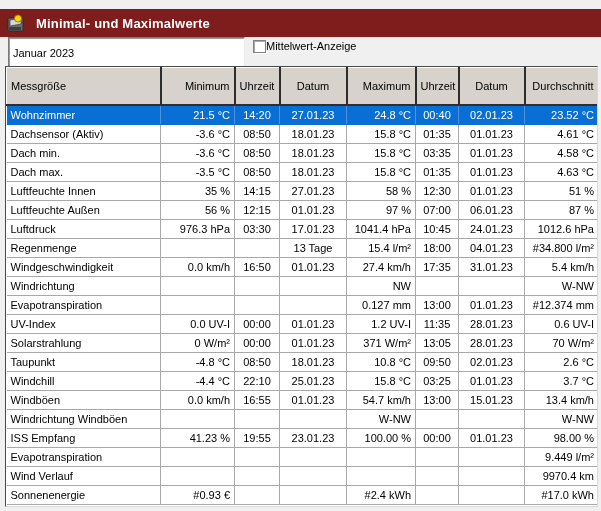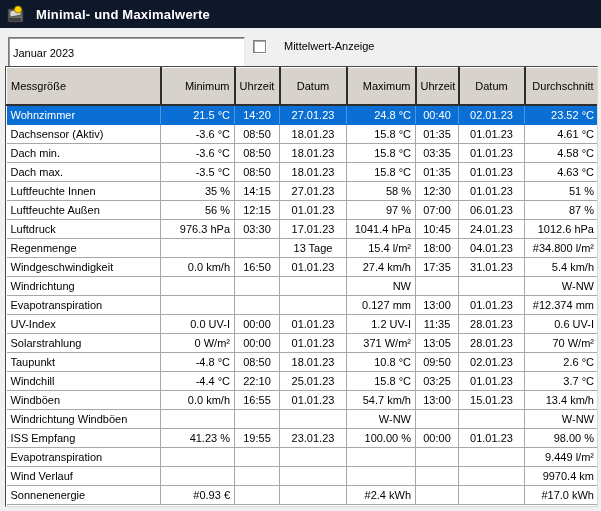--- a/index.html
+++ b/index.html
@@ -6,22 +6,22 @@
   html,body { background:#666; }
   body { font-family:"Liberation Sans","DejaVu Sans",sans-serif; }
 
   .window {
     position:relative; width:601px; height:511px;
     background:#F0F0F0; overflow:hidden;
   }
 
   
   .titlebar {
-    position:absolute; left:0; top:0; width:601px; height:28px;
-    background:#0f172a; display:flex; align-items:center; padding-left:6px;
+    position:absolute; left:0; top:9px; width:601px; height:28px;
+    background:#7f1d1d; display:flex; align-items:center; padding-left:6px;
   }
   .titlebar .app-icon { width:21px; height:21px; flex:0 0 auto; }
   .titlebar .title-text {
     color:#FFFFFF; font-size:13px; font-weight:700; margin-left:9px;
     letter-spacing:0.2px; white-space:nowrap;
   }
 
   
   .period-input {
     position:absolute; left:8px; top:37px; width:237px; height:32px;
@@ -31,21 +31,21 @@
     font-family:"Liberation Sans","DejaVu Sans",sans-serif;
     font-size:11px; color:#000; padding:0 4px; outline:none;
   }
   .checkbox-row { position:absolute; left:253px; top:39px; height:14px;
     display:flex; align-items:center; }
   .checkbox-box {
     width:13px; height:13px; background:#FFFFFF;
     border:1px solid #808080;
     box-shadow: inset 1px 1px 0 #A8A8A8, 1px 1px 0 #FFFFFF;
   }
-  .checkbox-label { margin-left:18px; font-size:11px; color:#000; white-space:nowrap; }
+  .checkbox-label { margin-left:0; font-size:11px; color:#000; white-space:nowrap; }
 
   
   .tablewrap {
     position:absolute; left:5px; top:66px; width:593px; height:441px;
     background:#FFFFFF;
     border-top:1px solid #4A4A4A; border-left:1px solid #4A4A4A;
     border-right:1px solid #D9D9D9; border-bottom:1px solid #D9D9D9;
     overflow:hidden;
   }
   table.grid { border-collapse:collapse; table-layout:fixed; width:592px;

